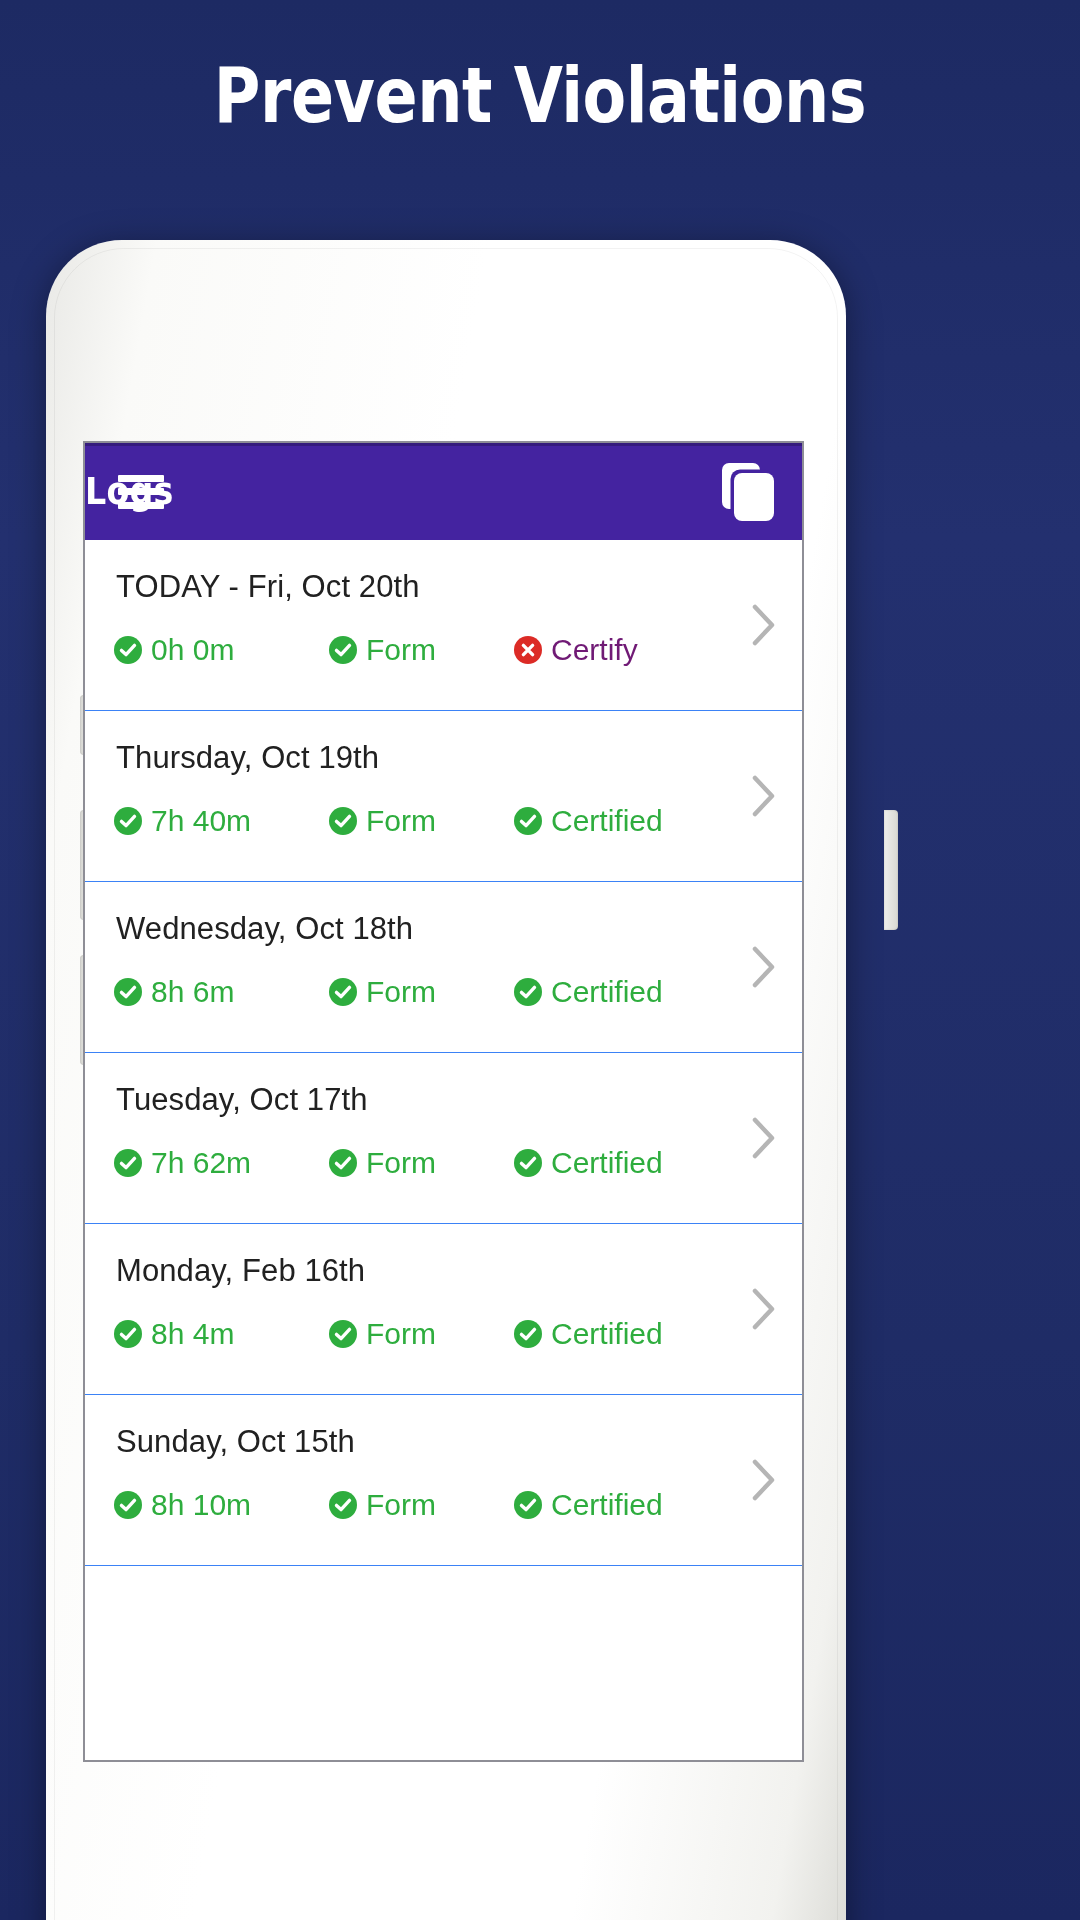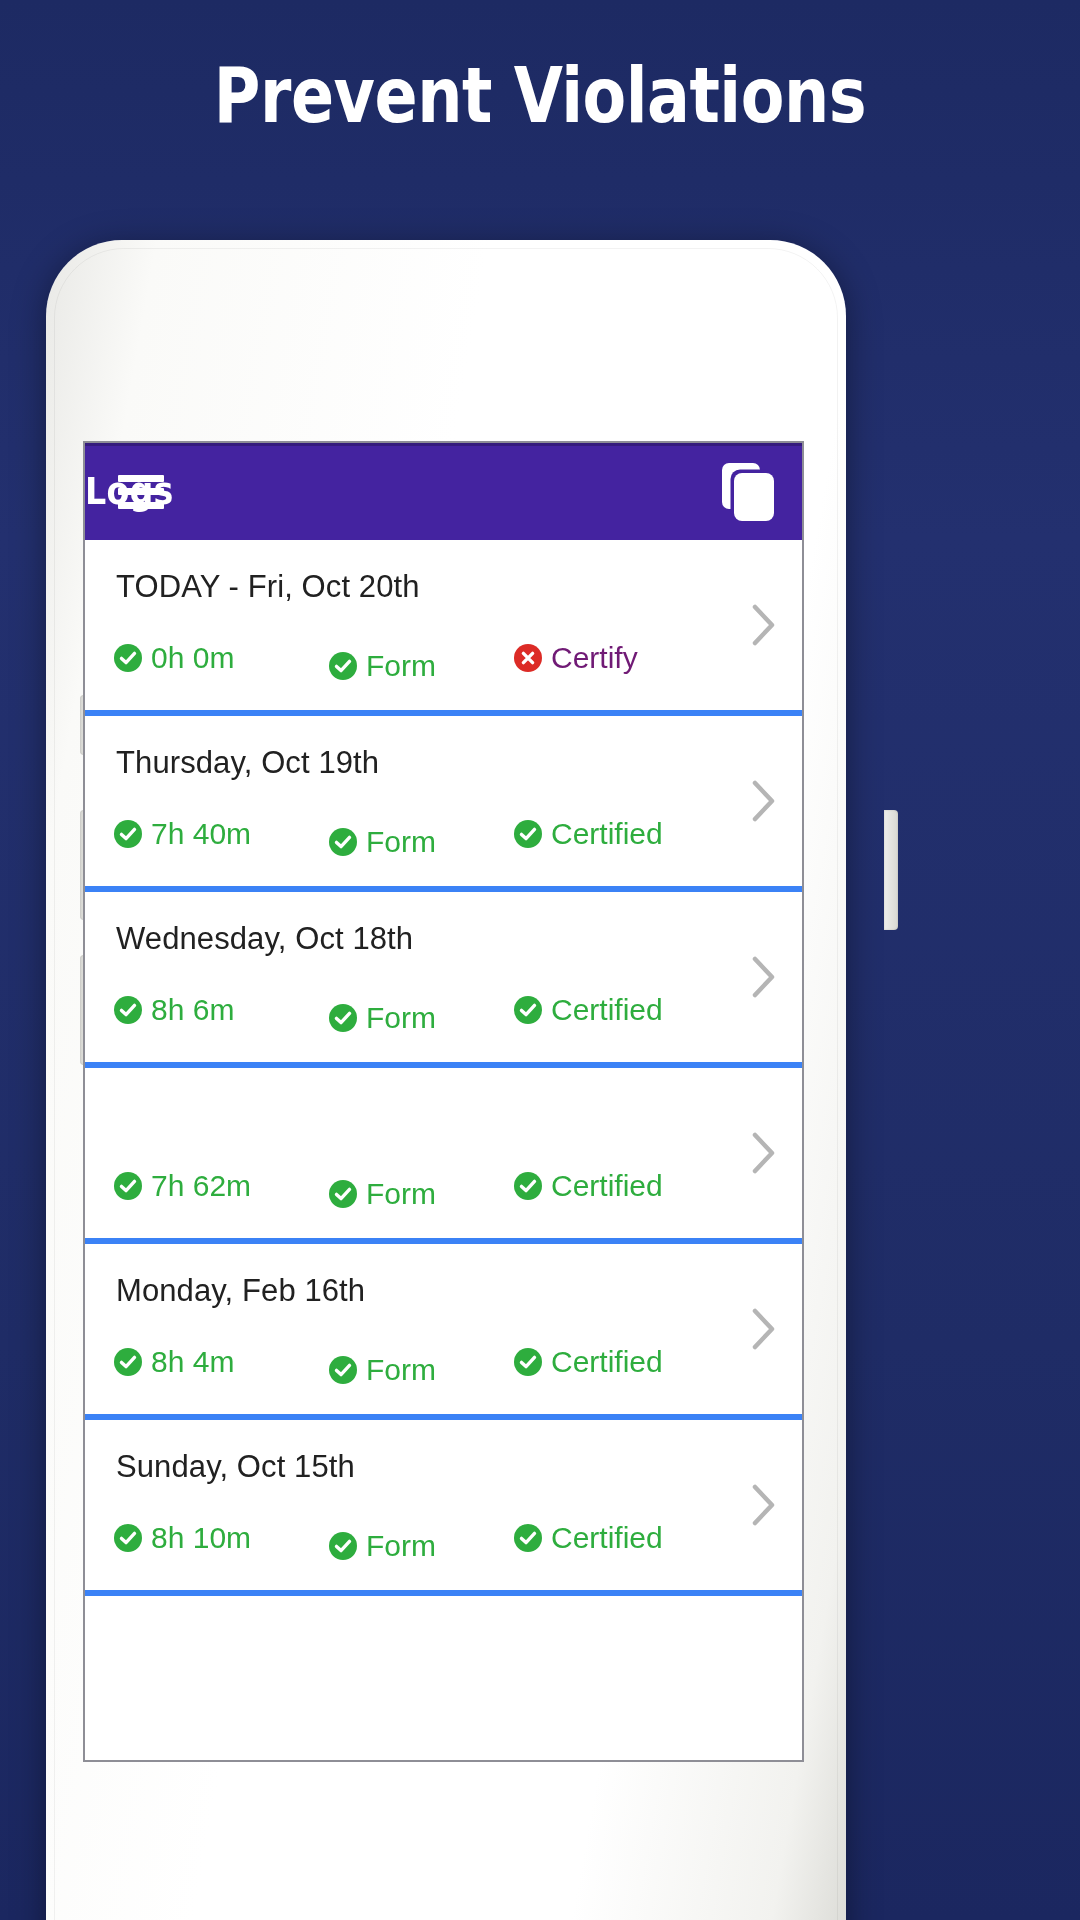--- a/index.html
+++ b/index.html
@@ -179,21 +179,21 @@
     background: #FFFFFF;
     box-shadow: -2px -2px 0 1.5px #4423A0;
   }
 
   
   .log-list { position: relative; }
 
   .log-row {
     position: relative;
     height: 170px;
-    border-bottom: 6px solid #3b82f6;
+    border-bottom: 1px solid #3b82f6;
     background: #FFFFFF;
     cursor: pointer;
     text-align: right;
   }
   .log-date {
     position: absolute;
     left: 31px;
     top: 29px;
     color: #212121;
     font-size: 31px;
@@ -208,21 +208,21 @@
     align-items: center;
     width: 600px;
   }
   .stat {
     display: flex;
     align-items: center;
     white-space: nowrap;
     font-size: 30px;
   }
   .stat.c1 { width: 215px; }
-  .stat.c2 { width: 185px; margin-top: 16px; }
+  .stat.c2 { width: 185px; }
   .stat.c3 { width: 200px; }
   .stat .badge {
     width: 28px;
     height: 28px;
     border-radius: 50%;
     margin-right: 9px;
     flex: none;
     position: relative;
   }
   .stat.ok  { color: #2EAD3E; }
@@ -391,20 +391,21 @@
 
     </div>
     <span class="chevron">
       <svg width="28" height="44" viewBox="0 0 28 44" aria-hidden="true">
         <path d="M5 4 L22 22 L5 40" fill="none" stroke="#B5B5B5" stroke-width="4.5" stroke-linecap="round" stroke-linejoin="round"></path>
       </svg>
     </span>
   </div>
 
   <div class="log-row">
+    <div class="log-date">Tuesday, Oct 17th</div>
     <div class="log-status">
 
       <span class="stat c1 ok">
         <span class="badge">
                 <svg width="28" height="28" viewBox="0 0 28 28">
                   <path d="M7.5 14.4 L12 18.6 L20.5 9.4" fill="none" stroke="#fff" stroke-width="3.4" stroke-linecap="round" stroke-linejoin="round"></path>
                 </svg>
               </span>
         <span class="txt">7h 62m</span>
       </span>

